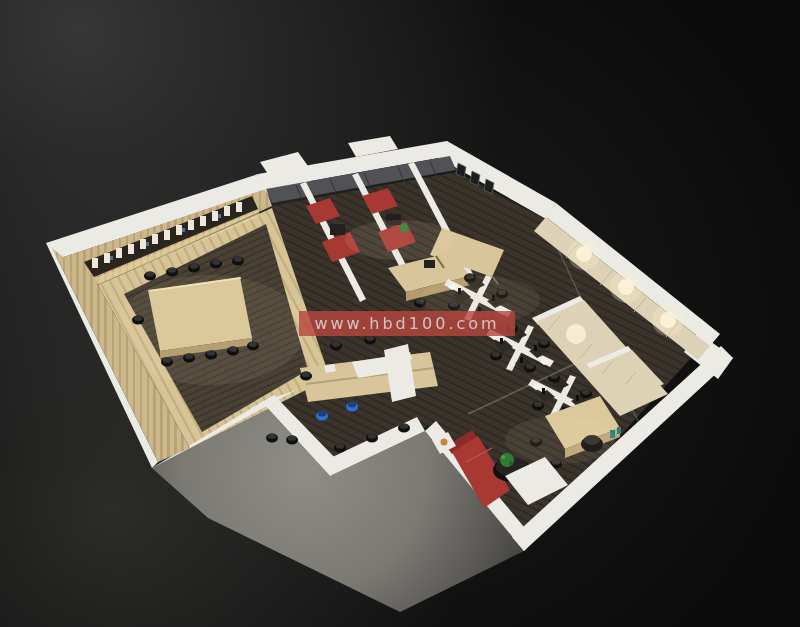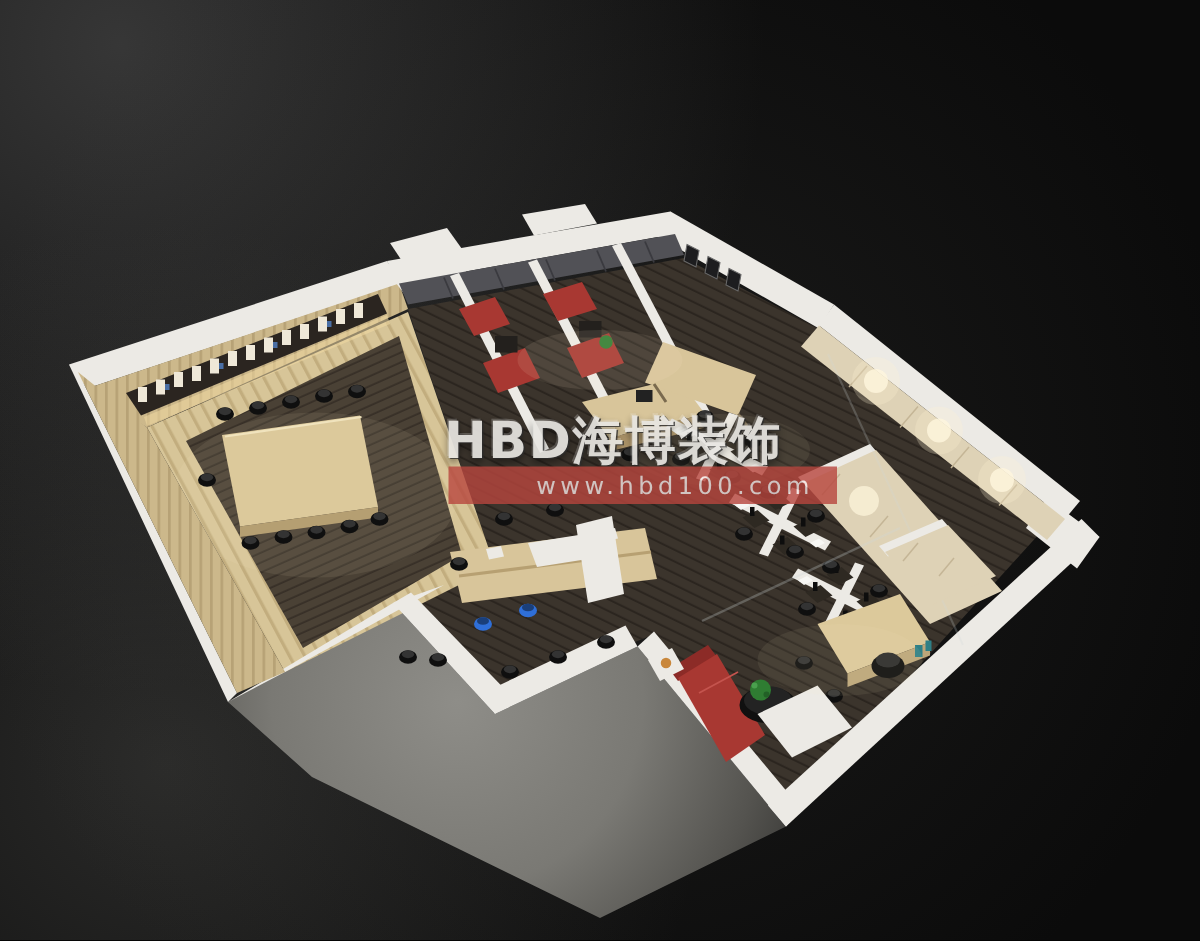--- a/index.html
+++ b/index.html
@@ -15,21 +15,21 @@
   .c-red    {fill:var(--sofaRed,#a83832);}
   .c-blue   {fill:var(--chairBlue,#2f6fd8);}
   .c-green  {fill:var(--plantGreen,#2f7d32);}
   
   .wm-title{position:absolute;left:296px;top:277px;width:230px;
     font-size:34px;font-weight:bold;letter-spacing:1px;line-height:1;
     color:var(--watermarkText,#e8e6e2);opacity:.92;white-space:nowrap;
     text-shadow:1px 1px 0 rgba(45,45,45,.85), -1px -1px 0 rgba(255,255,255,.22), 0 3px 6px rgba(0,0,0,.55);}
   .wm-band{position:absolute;left:299px;top:311px;width:216px;height:25px;
     background:var(--watermarkRed,#b8463e);opacity:.80;
-    display:flex;align-items:center;justify-content:center;padding-left:43px;}
+    display:flex;align-items:center;justify-content:center;}
   .wm-url{font-size:16px;letter-spacing:3px;color:rgba(255,255,255,.88);white-space:nowrap;}
 </style>
 </head>
 <body>
 
 <div id="stage">
 <svg width="800" height="627" viewBox="0 0 800 627">
   <defs>
     <radialGradient id="gTL" gradientUnits="userSpaceOnUse" cx="80" cy="30" r="430">
       <stop offset="0" stop-color="#515151" stop-opacity=".62"></stop>
@@ -293,17 +293,16 @@
     <circle cx="444" cy="442" r="3.5" fill="#c9873b"></circle>
   </g>
 
   <g>
     <ellipse cx="400" cy="240" rx="55" ry="20" fill="#ffeecd" opacity=".10"></ellipse>
     <ellipse cx="480" cy="300" rx="60" ry="24" fill="#ffeecd" opacity=".07"></ellipse>
     <ellipse cx="560" cy="440" rx="55" ry="24" fill="#ffeecd" opacity=".07"></ellipse>
   </g>
 </svg>
 
-<div class="wm-title">HBD海博装饰</div>
 <div class="wm-band">
   <span class="wm-url">www.hbd100.com</span>
 </div>
 </div>
 
 </body></html>

